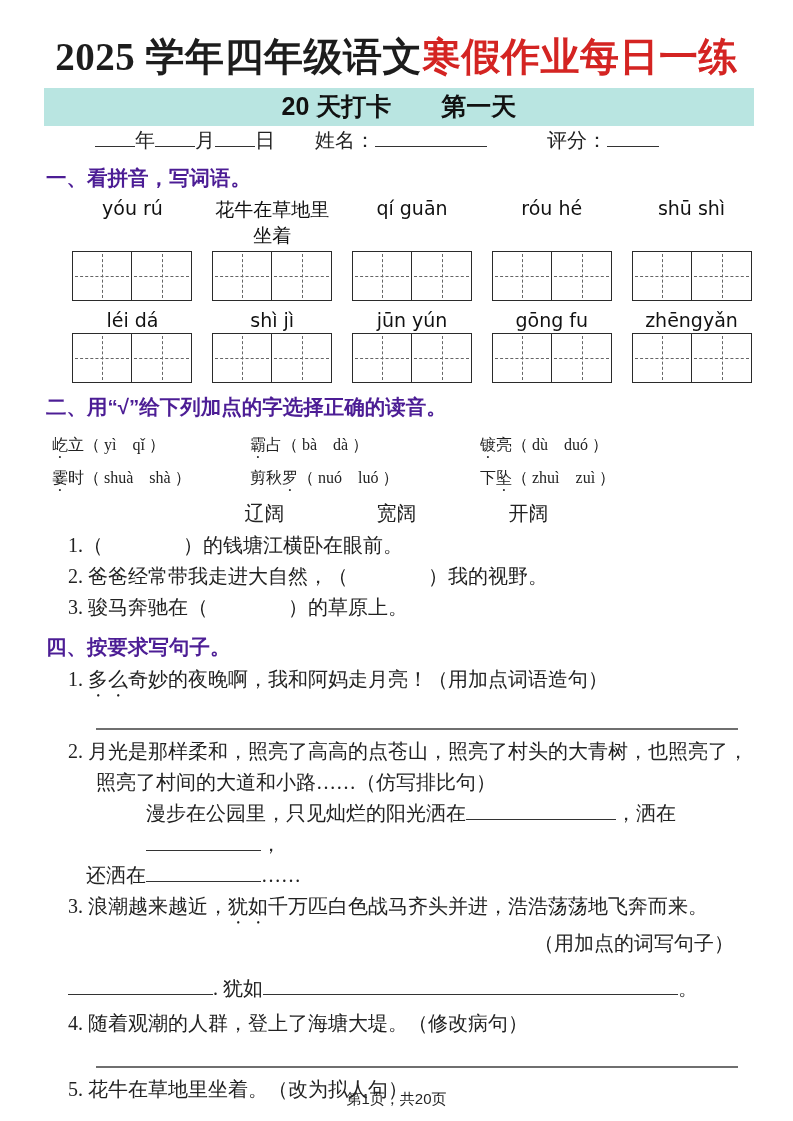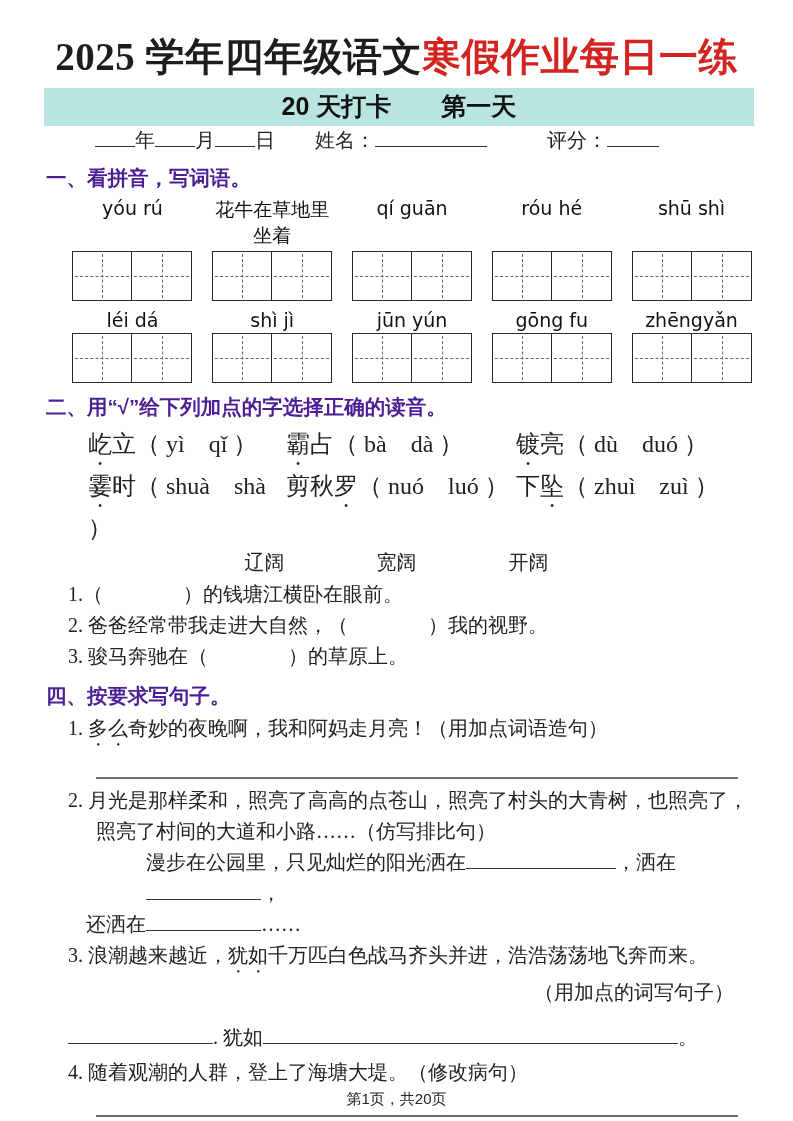--- a/index.html
+++ b/index.html
@@ -36,21 +36,21 @@
   .cell::before {
     content:""; position:absolute; left:50%; top:2px; bottom:2px;
     border-left:1.5px dashed #666;
   }
   .cell::after {
     content:""; position:absolute; top:50%; left:2px; right:2px;
     border-top:1.5px dashed #666;
   }
   .s2grid {
     display:grid; grid-template-columns:198px 230px auto;
-    margin:8px 0 0 88px; font-size:24px; line-height:31px; color:#222;
+    margin:8px 0 0 52px; font-size:16px; line-height:31px; color:#222;
   }
   .emph {
     -webkit-text-emphasis:filled dot; -webkit-text-emphasis-position:under right;
     text-emphasis:filled dot; text-emphasis-position:under right;
   }
   .bank { display:flex; justify-content:center; gap:92px; font-size:20px; margin-top:5px; color:#222; }
   .items { margin:3px 45px 0 68px; font-size:20px; line-height:31px; color:#222; }
   .items .hang { padding-left:28px; text-indent:-28px; }
   .ansline { border-bottom:2px solid #6f6f6f; margin:27px 10px 6px 28px; }
   .note-right { text-align:right; margin-right:14px; }

